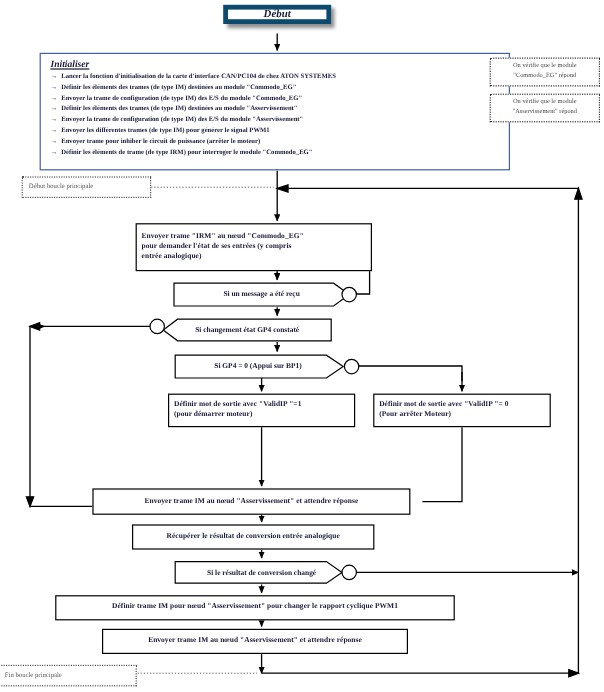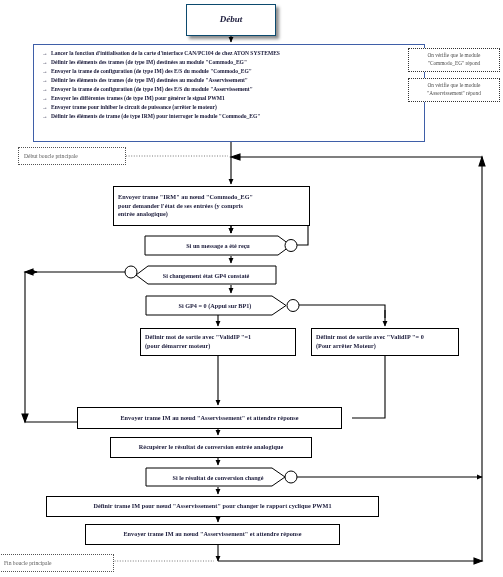--- a/index.html
+++ b/index.html
@@ -6,21 +6,21 @@
   body{width:503px;height:577px;position:relative;overflow:hidden;
        font-family:"Liberation Serif","DejaVu Serif",serif;color:#1a1a3a;}
   #chart{position:absolute;left:0;top:0;width:503px;height:577px;}
   .node{position:absolute;box-sizing:border-box;background:#fff;
         border:1px solid #000;display:flex;flex-direction:column;
         justify-content:center;}
   .node .ln{font-size:6.2px;font-weight:bold;line-height:1.45;
             padding:0 4px;letter-spacing:.05px;}
   .center .ln{text-align:center;}
   
-  #start{left:186px;top:4px;width:90px;height:32px;border:1px solid #0c4a6e;
+  #start{left:186px;top:4px;width:90px;height:16px;border:4px solid #0c4a6e;
          align-items:center;justify-content:center;
          box-shadow:3px 3px 3px rgba(0,0,0,.45);}
   #start .ln{font-style:italic;font-weight:bold;font-size:9px;}
   
   #init{left:33px;top:44px;width:392px;height:98px;border:1.2px solid #3f5fa8;
         justify-content:flex-start;padding-top:4px;}
   #init .title{font-size:8px;font-weight:bold;font-style:italic;
                text-decoration:underline;padding:0 0 2px 8px;}
   #init .item{font-size:5.55px;font-weight:bold;line-height:1.62;
               padding-left:8px;white-space:nowrap;}
@@ -138,20 +138,21 @@
     <path d="M126,156 L228,156"></path>
     <path d="M112,561 L214,561"></path>
   </g>
 </svg>
 
 <div class="node center" id="start">
   <div class="ln">Début</div>
 </div>
 
 <div class="node" id="init">
+  <div class="title">Initialiser</div>
   <div class="item"><span class="ar">→</span><span>Lancer la fonction d'initialisation de la carte d'interface CAN/PC104 de chez ATON SYSTEMES</span></div>
   <div class="item"><span class="ar">→</span><span>Définir les éléments des trames (de type IM) destinées au module "Commodo_EG"</span></div>
   <div class="item"><span class="ar">→</span><span>Envoyer la trame de configuration (de type IM) des E/S du module "Commodo_EG"</span></div>
   <div class="item"><span class="ar">→</span><span>Définir les éléments des trames (de type IM) destinées au module "Asservissement"</span></div>
   <div class="item"><span class="ar">→</span><span>Envoyer la trame de configuration  (de type IM) des E/S du module "Asservissement"</span></div>
   <div class="item"><span class="ar">→</span><span>Envoyer les différentes trames  (de type IM)  pour générer le signal PWM1</span></div>
   <div class="item"><span class="ar">→</span><span>Envoyer trame pour inhiber le circuit de puissance (arrêter le moteur)</span></div>
   <div class="item"><span class="ar">→</span><span>Définir les éléments de trame (de type IRM) pour interroger le module "Commodo_EG"</span></div>
 </div>
 

